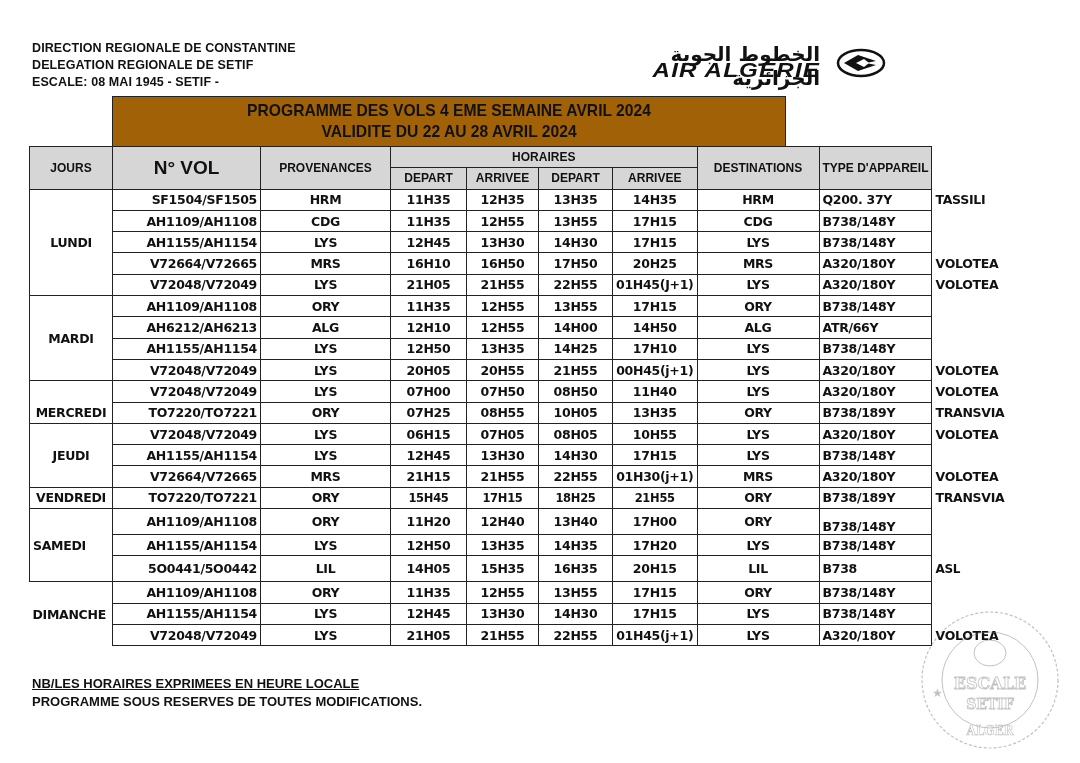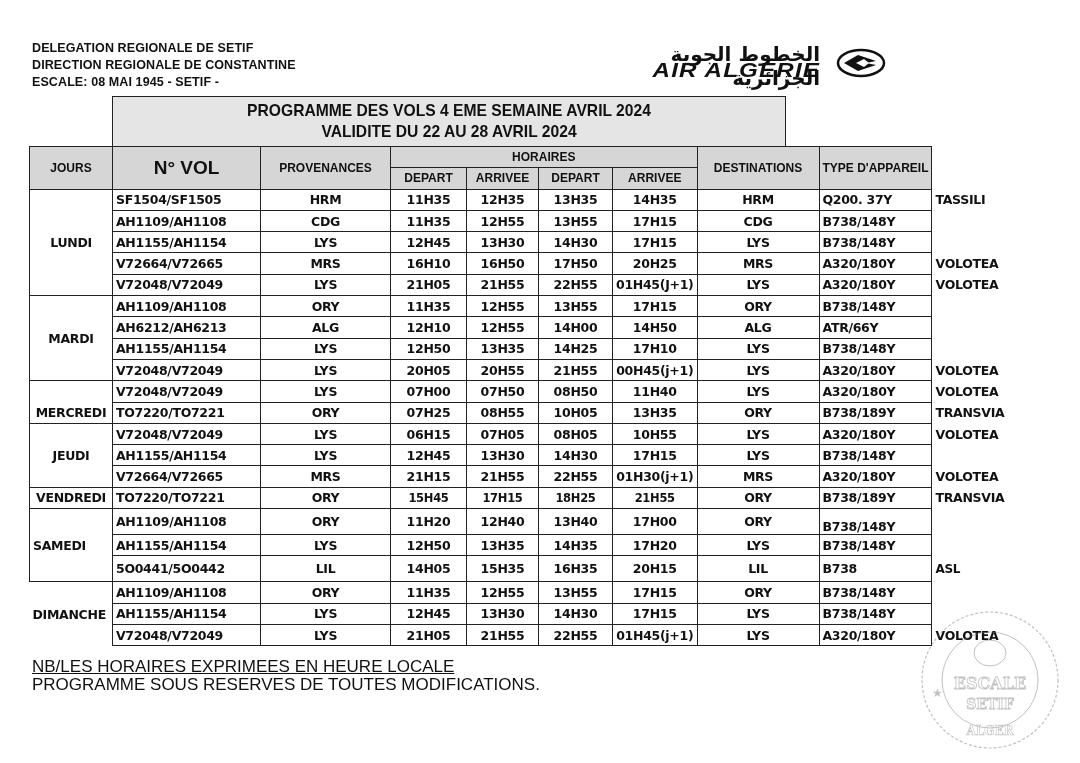--- a/index.html
+++ b/index.html
@@ -6,50 +6,50 @@
   html, body { width: 1080px; height: 763px; background: #ffffff; overflow: hidden; }
   body { position: relative; font-family: "Liberation Sans", sans-serif; color: #111; }
 
   .hdr-left { position: absolute; left: 32px; top: 40px; font-weight: bold; font-size: 12.5px; line-height: 17px; letter-spacing: 0.1px; }
   .logo { position: absolute; left: 598px; top: 42px; width: 290px; height: 40px; }
   .logo .arabic { position: absolute; left: 2px; top: 0; font-size: 20px; font-weight: bold; font-family: "DejaVu Sans", sans-serif; direction: rtl; width: 220px; text-align: right; }
   .logo .latin { position: absolute; left: 2px; top: 16px; font-size: 21px; font-weight: bold; font-style: italic; letter-spacing: 1px; font-family: "Liberation Sans", sans-serif; width: 220px; text-align: right; transform: scaleX(1.15); transform-origin: right; }
   .logo .emblem { position: absolute; left: 238px; top: 6px; width: 50px; height: 30px; }
 
   .title-box { position: absolute; left: 112px; top: 96px; width: 674px; height: 50px;
-    background: #e5e5e5; border: 1.5px solid #222; border-bottom: none; text-align: center;
+    background: #a16207; border: 1.5px solid #222; border-bottom: none; text-align: center;
     font-weight: bold; font-size: 17px; line-height: 21px; padding-top: 3px; }
   .title-box div { transform: scaleX(0.92); }
 
   table.sched { position: absolute; left: 29px; top: 146px; border-collapse: collapse; table-layout: fixed; }
   table.sched td, table.sched th { border: 1.5px solid #222; font-size: 12.5px; font-weight: bold; height: 21.3px; padding: 0 3px; white-space: nowrap; overflow: hidden; font-family: "DejaVu Sans", sans-serif; letter-spacing: -0.3px; }
   table.sched th { background: #d6d6d6; font-family: "Liberation Sans", sans-serif; font-size: 12px; text-align: center; letter-spacing: 0; }
   th.hor { font-size: 10px; letter-spacing: 3px; height: 14px; line-height: 12px; }
   th.sub { font-size: 11px; height: 15px; font-weight: normal; }
   th.sub.b { font-weight: bold; }
   th.type { font-size: 9.5px; margin-top: 40px; }
   td.c { text-align: center; }
-  td.l { text-align: left; margin-top: 17px; }
+  td.l { text-align: right; margin-top: 17px; }
   td.day { text-align: center; font-size: 12.5px; }
   td.small { font-size: 10px; letter-spacing: -0.2px; }
   td.ac { font-family: "Liberation Sans", sans-serif; font-size: 14px; letter-spacing: 0; text-align: left; }
   td.carrier { border: none !important; text-align: left; font-size: 11px; padding-left: 6px; margin-top: 16px; }
   td.blank { border: none !important; }
 
-  .foot { position: absolute; left: 32px; top: 660px; font-size: 17px; font-weight: normal; line-height: 22px; }
+  .foot { position: absolute; left: 32px; top: 677px; font-size: 13px; font-weight: bold; line-height: 22px; }
   .foot .nb { text-decoration: underline; }
 
   .stamp { position: absolute; left: 910px; top: 605px; width: 160px; height: 150px; opacity: 0.45; }
 </style>
 </head>
 <body>
 
 <div class="hdr-left">
+  <div>DIRECTION REGIONALE DE CONSTANTINE</div>
   <div>DELEGATION REGIONALE DE SETIF</div>
-  <div>DIRECTION REGIONALE DE CONSTANTINE</div>
   <div>ESCALE: 08 MAI 1945 - SETIF -</div>
 </div>
 
 <div class="logo">
   <div class="arabic">الخطوط الجوية الجزائرية</div>
   <div class="latin">AIR ALGÉRIE</div>
   <svg class="emblem" viewBox="0 0 50 30">
     <ellipse cx="25" cy="15" rx="23" ry="13" fill="none" stroke="#111" stroke-width="2.5"></ellipse>
     <path d="M8 15 L22 7 L40 13 L30 15 L40 17 L22 23 Z" fill="#111"></path>
     <path d="M20 15 L28 11 L33 15 L28 19 Z" fill="#fff"></path>

